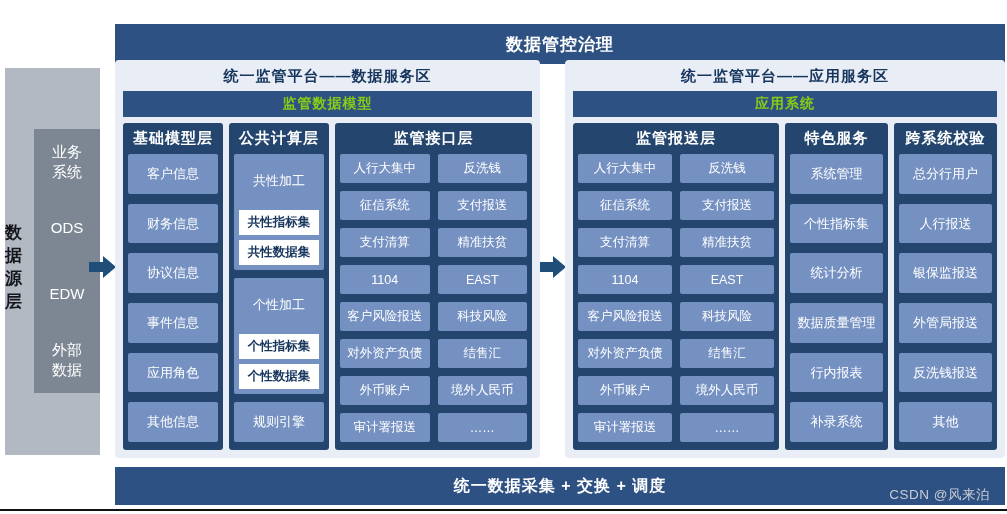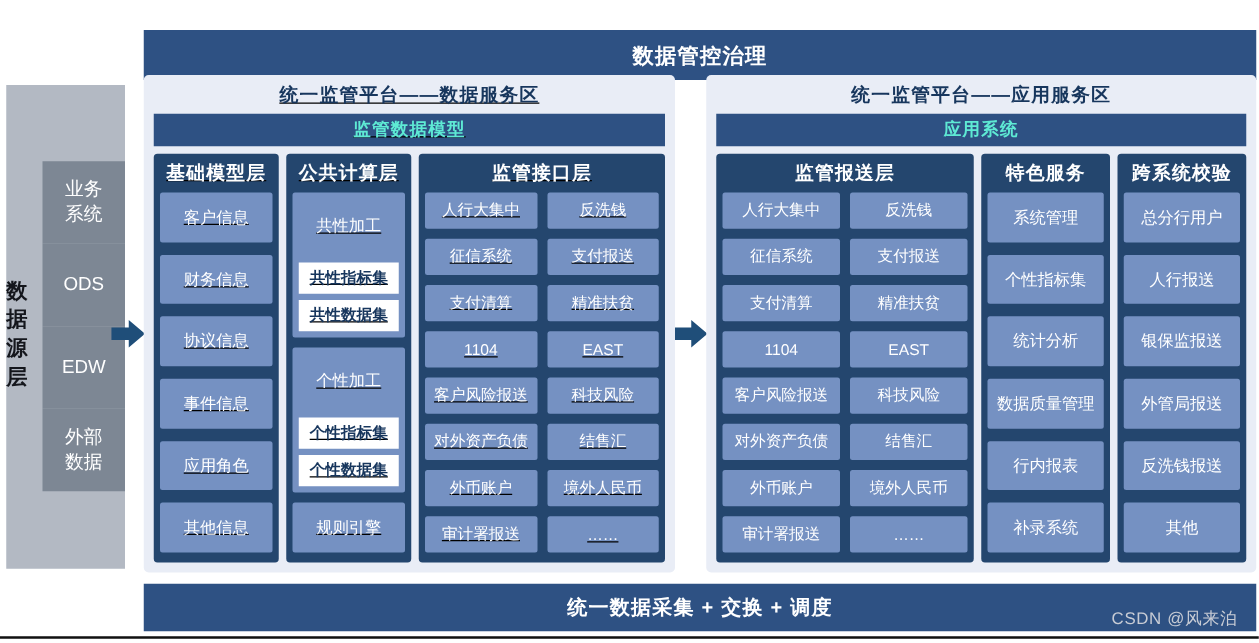--- a/index.html
+++ b/index.html
@@ -47,30 +47,30 @@
     width:66px;height:66px;background:var(--sidebar-box);
     color:#fff;font-size:15px;line-height:1.3;
     display:flex;align-items:center;justify-content:center;
     text-align:center;white-space:pre-line;
   }
   .panel{
     position:absolute;top:60px;height:398px;
     background:var(--panel-bg);border-radius:4px;
     display:flex;flex-direction:column;
   }
-  .panel.mid{left:115px;width:425px;text-decoration:underline;}
+  .panel.mid{left:115px;width:425px;}
   .panel.right{left:565px;width:440px;}
   .panel-title{
     text-align:center;padding:7px 0 5px;
     font-size:15px;font-weight:bold;color:var(--text-navy);
     letter-spacing:1px;
   }
   .panel-bar{
     margin:0 8px;height:26px;background:var(--bar-blue);
-    color:#5eead4;font-size:14px;font-weight:bold;
+    color:#84cc16;font-size:14px;font-weight:bold;
     display:flex;align-items:center;justify-content:center;
     letter-spacing:1px;
   }
   .panel-cols{
     flex:1;display:flex;gap:6px;margin:6px 8px 8px;
   }
   .col{
     background:var(--col-navy);border-radius:3px;
     padding:0 5px 8px;display:flex;flex-direction:column;
   }

